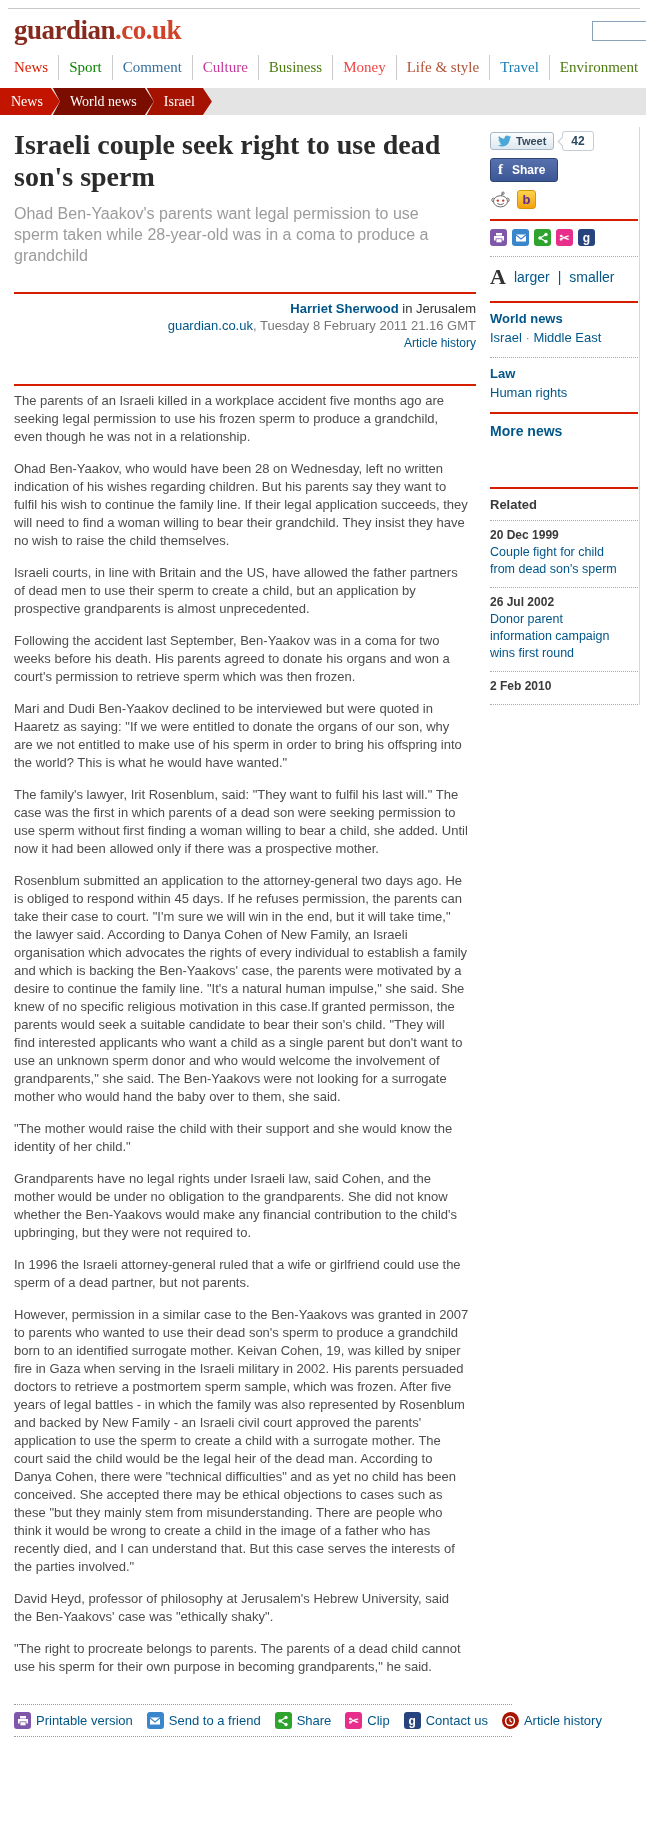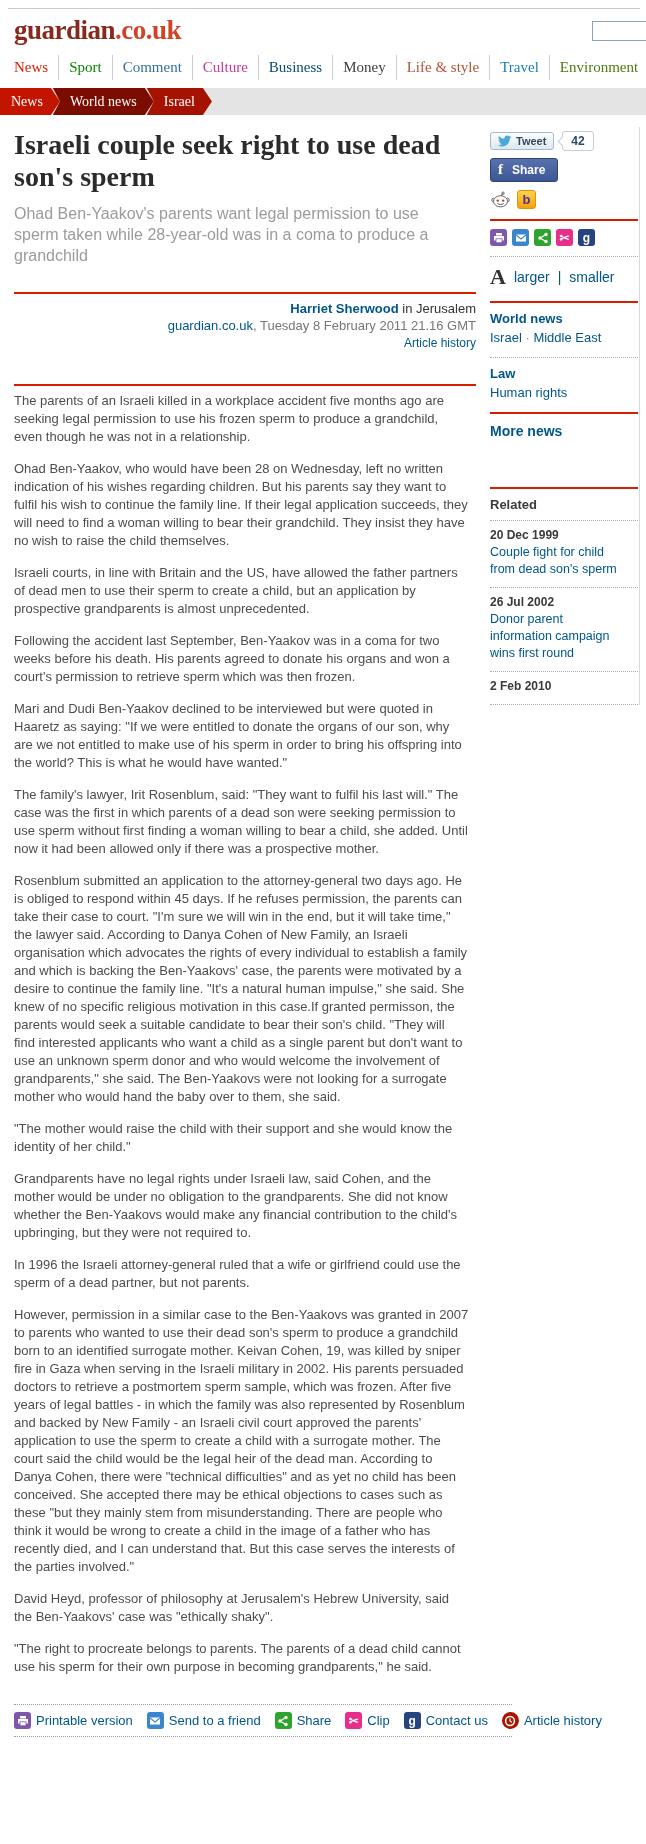--- a/index.html
+++ b/index.html
@@ -96,22 +96,22 @@
   <div class="top-line"></div>
 
   <header>
     <div class="logo"><span class="p1">guardian</span><span class="p2">.co.uk</span></div>
     <input class="search" value="" style="">
     <nav class="topnav">
       <a class="nav-item" style="color: rgb(214, 29, 0);">News</a>
       <a class="nav-item" style="color: rgb(10, 132, 0);">Sport</a>
       <a class="nav-item" style="color: rgb(52, 111, 158);">Comment</a>
       <a class="nav-item" style="color: rgb(196, 57, 153);">Culture</a>
-      <a class="nav-item" style="color: #0c4a6e;">Business</a>
-      <a class="nav-item" style="color: #404040;">Money</a>
+      <a class="nav-item" style="color: #4d7c0f;">Business</a>
+      <a class="nav-item" style="color: #ef4444;">Money</a>
       <a class="nav-item" style="color: rgb(176, 83, 56);">Life &amp; style</a>
       <a class="nav-item" style="color: rgb(26, 125, 179);">Travel</a>
       <a class="nav-item" style="color: rgb(78, 122, 16);">Environment</a>
     </nav>
   </header>
 
   <div class="crumbbar">
     <a class="crumb" style="background-color: rgb(195, 20, 0);">News</a>
     <a class="crumb" style="background-color: rgb(122, 13, 0);">World news</a>
     <a class="crumb" style="background-color: rgb(165, 19, 0);">Israel</a>

